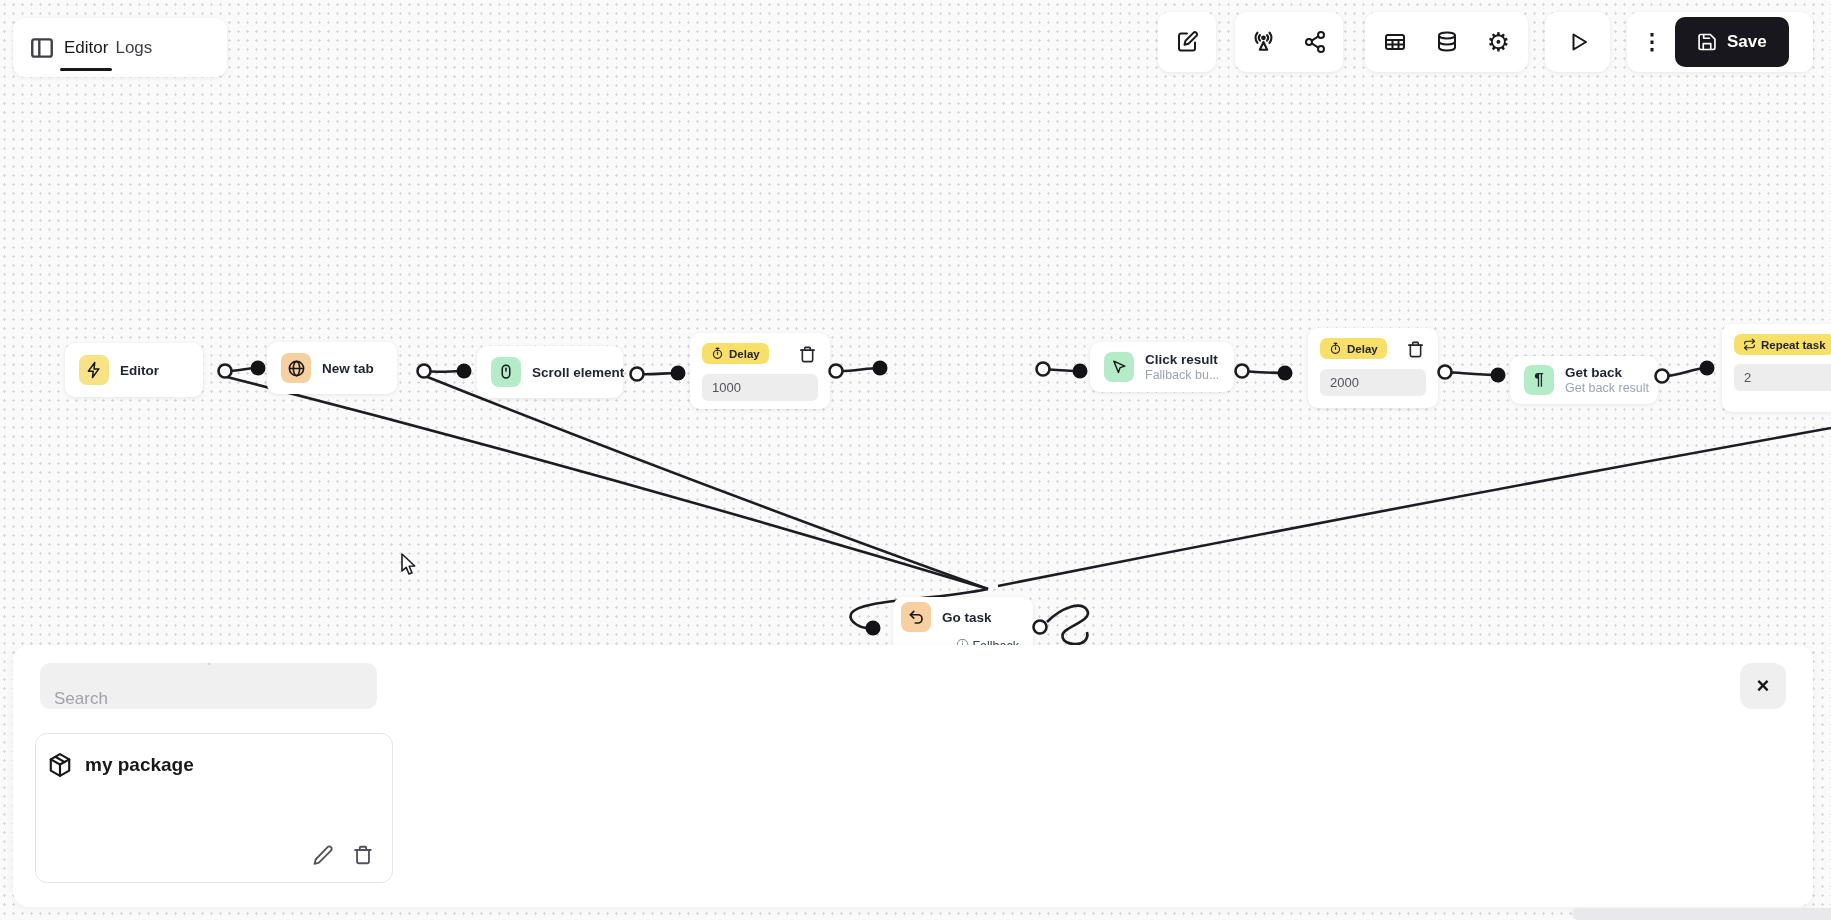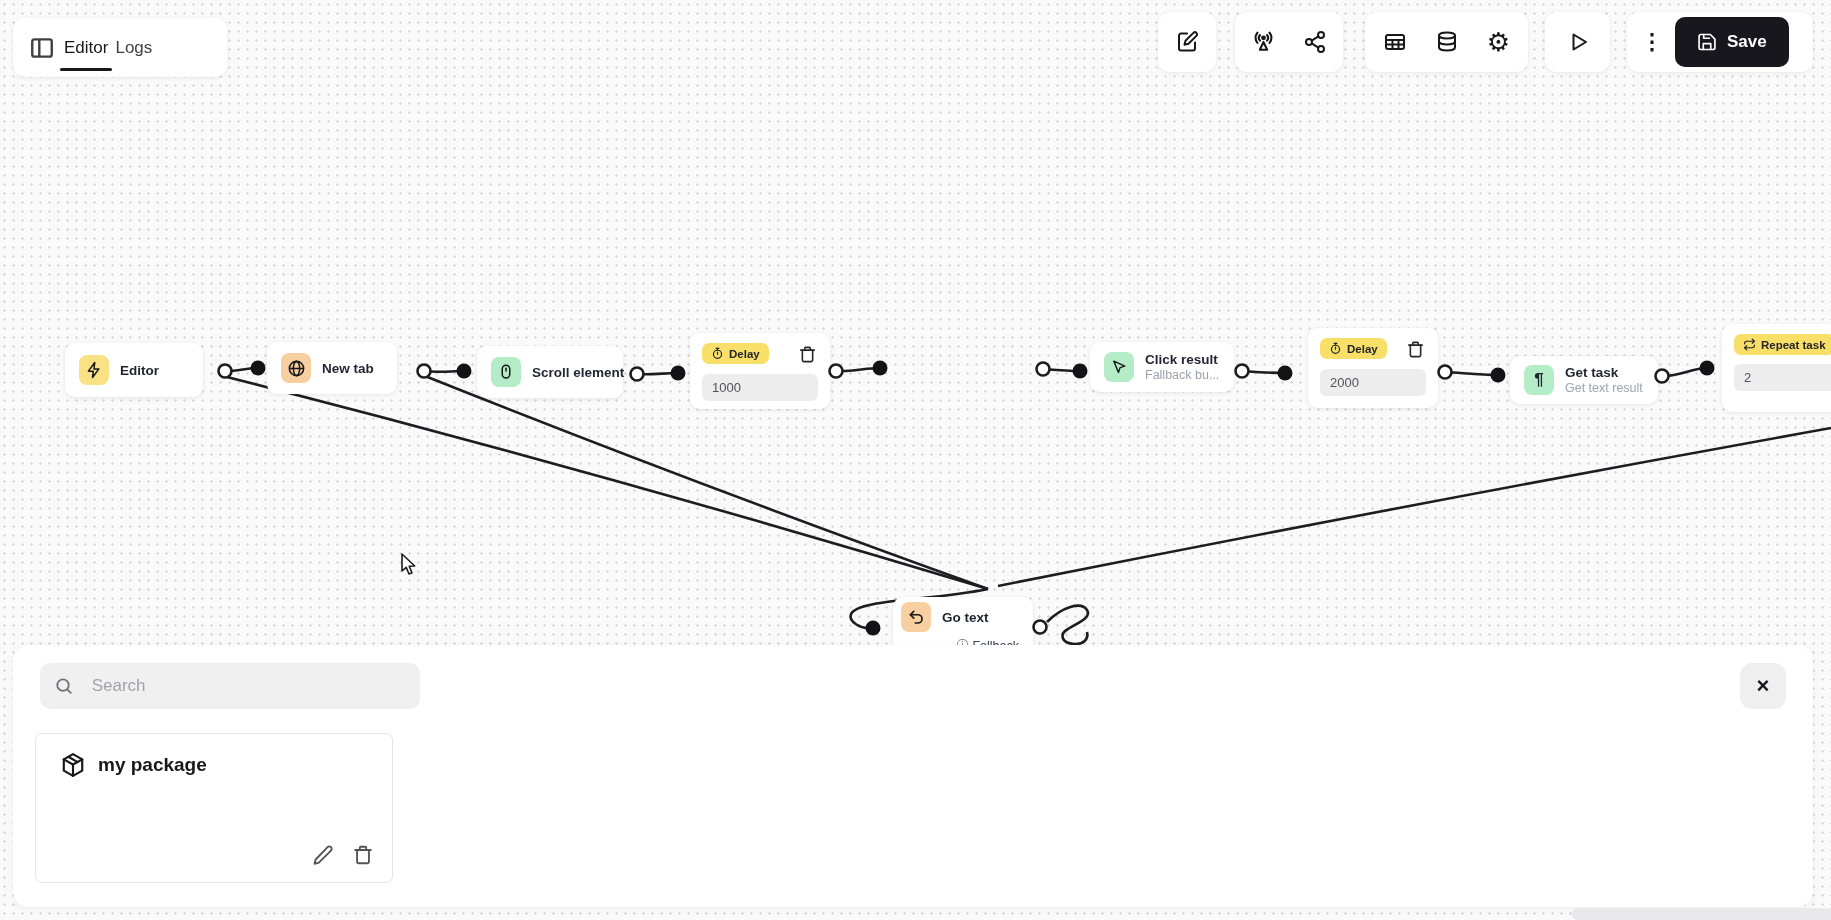--- a/index.html
+++ b/index.html
@@ -78,36 +78,36 @@
   .edges { z-index:1; } .handles { z-index:3; }
   .edges path { stroke:#1c1c21; stroke-width:2.6; fill:none; }
   .handles circle { pointer-events:auto; cursor:crosshair; }
 
   
   .bottom-panel {
     position:absolute; left:13px; top:645px; width:1800px; height:262px;
     background:#fff; border-radius:16px; box-shadow:0 2px 10px rgba(0,0,0,.05); z-index:4;
   }
   .search-box {
-    position:absolute; left:27px; top:18px; width:380px; height:46px; background:#f0f0f0;
-    border-radius:10px; display:flex; align-items:center; padding:0 14px; gap:18px;
+    position:absolute; left:27px; top:18px; width:337px; height:46px; background:#f0f0f0;
+    border-radius:10px; display:flex; align-items:center; padding:0 14px; gap:24px;flex-direction:column;
   }
   .search-box input {
     border:none; background:transparent; outline:none; font-size:17px; color:#3f3f46; width:100%;
     font-family:"Liberation Sans", sans-serif;
   }
   .search-box input::placeholder { color:#a1a1aa; }
   .close-btn {
     position:absolute; right:27px; top:18px; width:46px; height:46px; background:#efefef; border-radius:12px;
     border:none; display:flex; align-items:center; justify-content:center; font-size:22px; font-weight:700;
     color:#18181b; cursor:pointer;
   }
   .pkg-card {
     position:absolute; left:22px; top:88px; width:358px; height:150px; background:#fff;
-    border:1px solid #e4e4e7; border-radius:7px; padding:18px 24px; cursor:pointer;
+    border:1px solid #e4e4e7; border-radius:12px; padding:18px 11px; cursor:pointer;
   }
   .pkg-head { display:flex; align-items:center; gap:12px; }
   .pkg-name { font-size:19px; font-weight:600; color:#18181b; }
   .pkg-actions { position:absolute; right:18px; bottom:16px; display:flex; gap:18px; }
   .pkg-actions .act { width:22px; height:22px; color:#52525b; cursor:pointer; }
 
   .hscrollbar {
     position:absolute; left:1572px; top:908px; width:259px; height:12px;
     background:#e9e9ec; border-radius:7px 0 0 7px; z-index:5; cursor:pointer;
   }
@@ -219,22 +219,22 @@
       </span>
     </div>
     <input class="cfg-input" value="2000" style="">
   </div>
 
   <div class="node simple" style="left:1510px; top:356px; width:148px; height:48px;">
     <div class="node-icon ic-green">
       <span class="pilcrow-glyph">¶</span>
     </div>
     <div>
-      <div class="node-label">Get task</div>
-      <div class="node-sub">Get text result</div>
+      <div class="node-label">Get back</div>
+      <div class="node-sub">Get back result</div>
     </div>
   </div>
 
   <div class="node config" style="left:1722px; top:324px; width:150px; height:88px;">
     <div class="cfg-head">
       <span class="pill">
         <svg class="icon" width="13" height="13" viewBox="0 0 24 24" stroke="#23232a" stroke-width="2.2" fill="none" stroke-linecap="round" stroke-linejoin="round">
             <path d="m17 2 4 4-4 4"></path>
             <path d="M3 11v-1a4 4 0 0 1 4-4h14"></path>
             <path d="m7 22-4-4 4-4"></path>
@@ -247,21 +247,21 @@
   </div>
 
   <div class="node" style="left:893px; top:597px; width:140px; height:70px; padding:5px 8px; z-index:2;">
     <div style="display:flex; align-items:center; gap:11px;">
       <div class="node-icon ic-orange">
         <svg class="icon" width="18" height="18" viewBox="0 0 24 24" stroke="#18181b" stroke-width="2.2" fill="none" stroke-linecap="round" stroke-linejoin="round">
             <path d="M9 13.5 4.5 9 9 4.5"></path>
             <path d="M4.5 9h10a5.5 5.5 0 0 1 0 11H11"></path>
           </svg>
       </div>
-      <span class="node-label">Go text</span>
+      <span class="node-label">Go task</span>
     </div>
     <div class="fallback-row">
       <span class="info-glyph">ⓘ</span>
       <span>Fallback</span>
     </div>
   </div>
 
   <svg class="handles" width="1831" height="920">
     <g fill="#fff" stroke="#1c1c21" stroke-width="2.6">
       <circle cx="225" cy="371" r="6.5"></circle>

